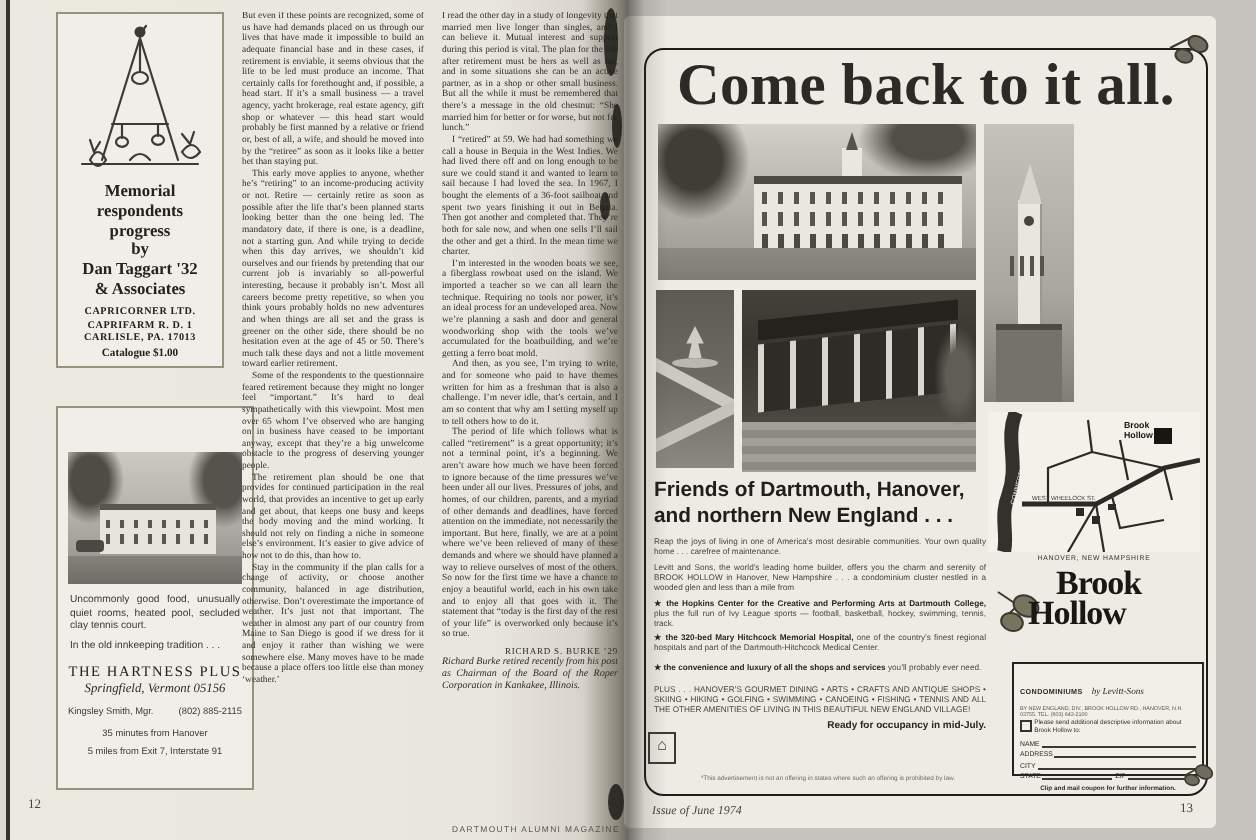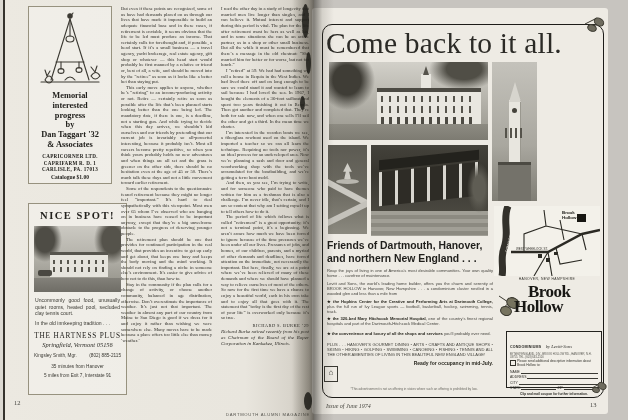--- a/index.html
+++ b/index.html
@@ -27,21 +27,21 @@
   .byline{text-align:right;font-size:4.5px;letter-spacing:.4px;margin-top:2px;color:#2e2d28;}
   .bio{font-style:italic;font-size:5px;line-height:6.4px;margin-top:14px;text-indent:0 !important;}
   .folio{font-size:6.5px;color:#454540;}
   .dam{font-size:4.2px;letter-spacing:.7px;color:#55544e;font-family:"Liberation Sans",sans-serif;}
   .gutter{left:292px;top:0;width:42px;height:420px;z-index:5;pointer-events:none;
      background:linear-gradient(90deg,rgba(55,50,40,0) 0%,rgba(55,50,40,.38) 40%,rgba(25,23,18,.5) 52%,rgba(55,50,40,.14) 72%,rgba(55,50,40,0) 100%);}
   .spine-mark{background:#1d1c18;border-radius:50%;z-index:6;opacity:.85;}
   
   .right-page{left:312px;top:8px;width:296px;height:406px;background:#eeebe4;border-radius:3px;}
   .ad-frame{left:322px;top:24px;width:280px;height:372px;border:1.4px solid #1d1c19;border-radius:10px;}
-  .headline{font-weight:normal;font-size:29.5px;letter-spacing:.2px;color:#17161
+  .headline{font-weight:bold;font-size:29.5px;letter-spacing:.2px;text-align:center;color:#17161
 4;white-space:nowrap;}
   .subhead{font-family:"Liberation Sans",sans-serif;font-weight:bold;font-size:10.4px;line-height:12.6px;color:#1f1e1b;}
   .adtext{font-family:"Liberation Sans",sans-serif;font-size:4.1px;line-height:5.1px;text-align:justify;color:#46453f;}
   .adbold{font-weight:bold;color:#28271f;}
   .plus{font-family:"Liberation Sans",sans-serif;font-size:4.1px;line-height:5.1px;color:#46453f;text-align:justify;}
   .ready{font-family:"Liberation Sans",sans-serif;font-weight:bold;font-size:5px;text-align:right;color:#28271f;}
   .prices{font-family:"Liberation Sans",sans-serif;font-weight:bold;font-style:italic;font-size:13.5px;text-align:right;color:#1d1c18;letter-spacing:-.2px;}
   .disclaimer{font-family:"Liberation Sans",sans-serif;font-size:3.2px;text-align:center;color:#6b6a63;}
   .bh-word{font-weight:bold;font-size:17px;letter-spacing:-.5px;color:#181714;line-height:15px;}
   .coupon{border:1px solid #24231f;background:#f2efe8;font-family:"Liberation Sans",sans-serif;}
@@ -77,36 +77,35 @@
         <path d="M10 70 q4 -8 8 0 q-4 6 -8 0"></path>
         <path d="M56 66 q5 -7 9 0 q-5 6 -9 0"></path>
         <path d="M30 70 q5 -6 10 0"></path>
         <path d="M6 72 L64 72"></path>
         <path d="M12 66 l-2 -6 m2 6 l3 -5"></path>
         <path d="M60 62 l2 -6 m-2 6 l-4 -5"></path>
       </g>
     </svg>
     <div class="abs stone-head" style="left:0;top:84px;width:82px;">
       <div>Memorial</div>
-      <div>interested</div>
+      <div>respondents</div>
       <div>progress</div>
       <div>by</div>
       <div>Dan Taggart '32</div>
       <div>&amp; Associates</div>
     </div>
     <div class="abs stone-addr" style="left:0;top:146px;width:82px;">
       <div>CAPRICORNER LTD.</div>
       <div>CAPRIFARM R. D. 1</div>
       <div>CARLISLE, PA. 17013</div>
     </div>
     <div class="abs stone-cat" style="left:0;top:167px;width:82px;">Catalogue $1.00</div>
   </div>
 
   <div class="abs ad-box" style="left:28px;top:203px;width:97px;height:190px;">
-    <div class="abs nice-head" style="left:0;top:6px;width:97px;">NICE SPOT!</div>
     <div class="abs photo" style="left:5px;top:22px;width:87px;height:66px;background:linear-gradient(180deg,#cbc9c2 0%,#b4b2aa 45%,#8e8c83 100%);">
       <div class="abs" style="left:-6px;top:-8px;width:34px;height:44px;background:radial-gradient(closest-side,#4e4c45 55%,rgba(78,76,69,0) 100%);"></div>
       <div class="abs" style="left:60px;top:-10px;width:36px;height:48px;background:radial-gradient(closest-side,#55534b 55%,rgba(85,83,75,0) 100%);"></div>
       <div class="abs" style="left:16px;top:26px;width:58px;height:22px;background:#e6e4dd;border-top:3px solid #57554e;">
         <div class="abs" style="left:3px;top:5px;width:52px;height:4px;background:repeating-linear-gradient(90deg,#59574f 0 2px,transparent 2px 7px);"></div>
         <div class="abs" style="left:3px;top:12px;width:52px;height:5px;background:repeating-linear-gradient(90deg,#59574f 0 2px,transparent 2px 7px);"></div>
       </div>
       <div class="abs" style="left:0;top:52px;width:87px;height:14px;background:linear-gradient(180deg,#83817a,#6f6d66);"></div>
       <div class="abs" style="left:4px;top:44px;width:14px;height:6px;background:#4a4842;border-radius:2px;"></div>
     </div>

